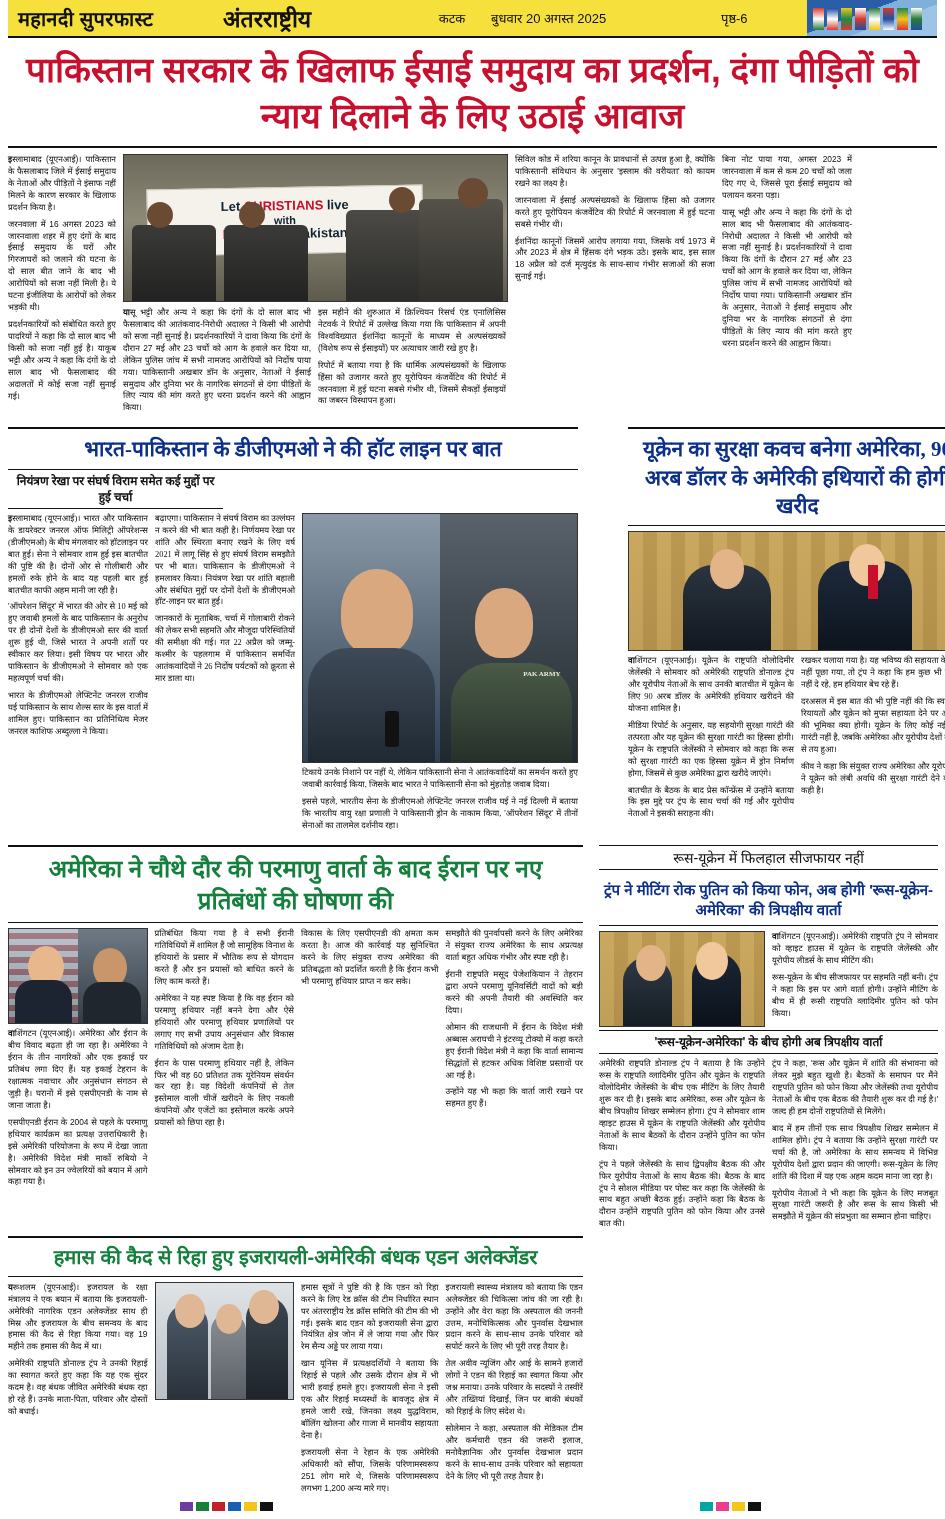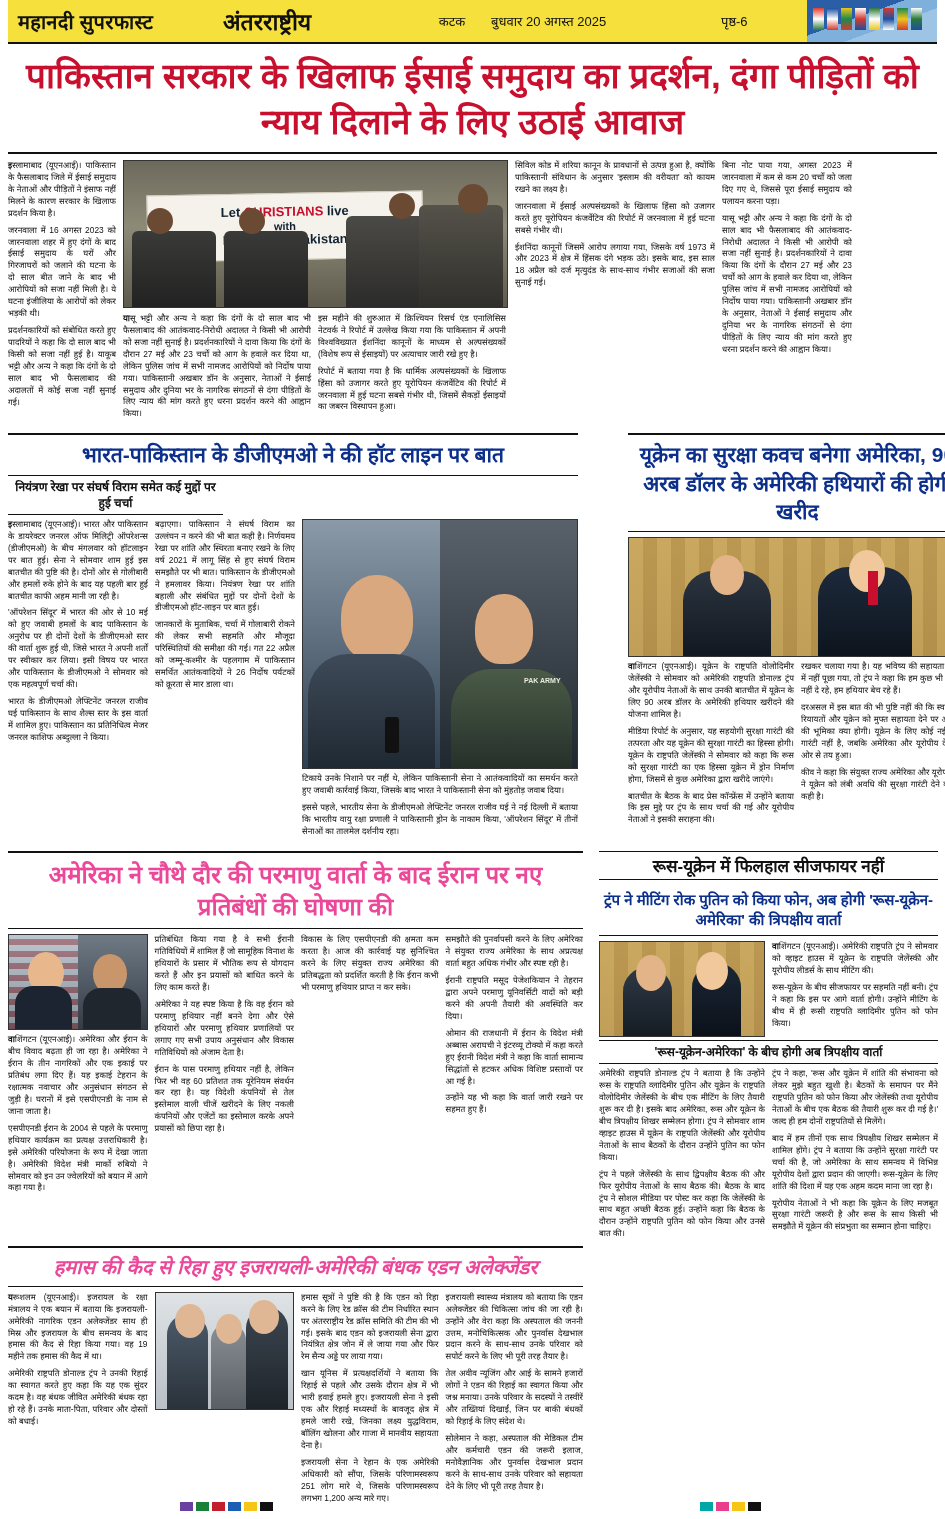--- a/index.html
+++ b/index.html
@@ -8,21 +8,21 @@
     width:945px; height:1519px;
     background:#ffffff;
     font-family:"Liberation Sans", sans-serif;
     color:#111;
     overflow:hidden;
   }
   .page { width:945px; height:1519px; position:relative; padding:0 8px; }
 
   
   .masthead {
-    display:flex; align-items:center; height:44px;
+    display:flex; align-items:center; height:38px;
     background:#f5e03c; border-bottom:2px solid #111;
     position:relative;
   }
   .mh-left {
     font-size:20px; font-weight:bold; color:#111; padding-left:10px;
     width:215px; letter-spacing:.3px;
   }
   .mh-title { font-size:23px; font-weight:bold; color:#111; width:190px; }
   .mh-city { font-size:13px; width:78px; text-align:center; }
   .mh-date { font-size:13px; width:230px; }
@@ -48,27 +48,27 @@
     text-align:center; color:#c8102e; font-weight:bold;
     font-size:35px; line-height:1.30; padding:9px 18px 8px;
     border-bottom:2px solid #111;
   }
   .sec-head {
     text-align:center; color:#0b2f8a; font-weight:bold;
     font-size:21px; line-height:1.35;
     border-top:2px solid #111; border-bottom:1px solid #111;
     padding:6px 4px 5px; margin-top:4px;
   }
-  .sec-head.red { color:#ec4899; font-size:24px; }
+  .sec-head.red { color:#15803d; font-size:24px; }
   .sub-head {
     text-align:center; font-weight:bold; font-size:12px; line-height:1.35;
     padding:3px 2px; border-bottom:1px solid #111;
   }
   .mini-head {
-    text-align:center; font-weight:bold; font-size:17px;
+    text-align:center; font-weight:normal; font-size:14px;
     border-top:1px solid #111; border-bottom:1px solid #111;
     padding:2px; margin:4px 0;
   }
 
   
   .cols { display:flex; gap:7px; }
   .col { font-size:8.4px; line-height:1.42; text-align:justify; }
   .col p { margin:0 0 5px; }
   .col p.first::first-letter { font-weight:bold; }
 
@@ -207,21 +207,21 @@
       <p>सिविल कोड में शरिया कानून के प्रावधानों से उत्पन्न हुआ है, क्योंकि पाकिस्तानी संविधान के अनुसार 'इस्लाम की वरीयता' को कायम रखने का लक्ष्य है।</p>
       <p>जारनवाला में ईसाई अल्पसंख्यकों के खिलाफ हिंसा को उजागर करते हुए यूरोपियन कंजर्वेटिव की रिपोर्ट में जरनवाला में हुई घटना सबसे गंभीर थी।</p>
       <p>ईशनिंदा कानूनों जिसमें आरोप लगाया गया, जिसके वर्ष 1973 में और 2023 में क्षेत्र में हिंसक दंगे भड़क उठे। इसके बाद, इस साल 18 अप्रैल को दर्ज मृत्युदंड के साथ-साथ गंभीर सजाओं की सजा सुनाई गई।</p>
     </div>
     <div class="col" style="width:130px;">
       <p>बिना नोट पाया गया, अगस्त 2023 में जारनवाला में कम से कम 20 चर्चों को जला दिए गए थे, जिससे पूरा ईसाई समुदाय को पलायन करना पड़ा।</p>
       <p>यासू भट्टी और अन्य ने कहा कि दंगों के दो साल बाद भी फैसलाबाद की आतंकवाद-निरोधी अदालत ने किसी भी आरोपी को सजा नहीं सुनाई है। प्रदर्शनकारियों ने दावा किया कि दंगों के दौरान 27 मई और 23 चर्चों को आग के हवाले कर दिया था, लेकिन पुलिस जांच में सभी नामजद आरोपियों को निर्दोष पाया गया। पाकिस्तानी अखबार डॉन के अनुसार, नेताओं ने ईसाई समुदाय और दुनिया भर के नागरिक संगठनों से दंगा पीड़ितों के लिए न्याय की मांग करते हुए धरना प्रदर्शन करने की आह्वान किया।</p>
     </div>
   </div>
 
-  <div style="display:flex; gap:25px; margin-top:4px;">
+  <div style="display:flex; gap:25px; margin-top:4px;font-family:Liberation Serif, serif;">
 
     <div style="width:575px;">
       <div class="sec-head">भारत-पाकिस्तान के डीजीएमओ ने की हॉट लाइन पर बात</div>
       <div class="sub-head" style="width:215px; border-bottom:1px solid #111;">नियंत्रण रेखा पर संघर्ष विराम समेत कई मुद्दों पर हुई चर्चा</div>
       <div class="cols" style="margin-top:4px;">
         <div class="col" style="width:140px;">
           <p class="first">इस्लामाबाद (यूएनआई)। भारत और पाकिस्तान के डायरेक्टर जनरल ऑफ मिलिट्री ऑपरेशन्स (डीजीएमओ) के बीच मंगलवार को हॉटलाइन पर बात हुई। सेना ने सोमवार शाम हुई इस बातचीत की पुष्टि की है। दोनों ओर से गोलीबारी और हमलों रुके होने के बाद यह पहली बार हुई बातचीत काफी अहम मानी जा रही है।</p>
           <p>'ऑपरेशन सिंदूर' में भारत की ओर से 10 मई को हुए जवाबी हमलों के बाद पाकिस्तान के अनुरोध पर ही दोनों देशों के डीजीएमओ स्तर की वार्ता शुरू हुई थी, जिसे भारत ने अपनी शर्तों पर स्वीकार कर लिया। इसी विषय पर भारत और पाकिस्तान के डीजीएमओ ने सोमवार को एक महत्वपूर्ण चर्चा की।</p>
           <p>भारत के डीजीएमओ लेफ्टिनेंट जनरल राजीव घई पाकिस्तान के साथ शैल्स स्तर के इस वार्ता में शामिल हुए। पाकिस्तान का प्रतिनिधित्व मेजर जनरल काशिफ अब्दुल्ला ने किया।</p>
         </div>
@@ -337,21 +337,21 @@
         <p>अमेरिकी राष्ट्रपति डोनाल्ड ट्रंप ने बताया है कि उन्होंने रूस के राष्ट्रपति व्लादिमीर पुतिन और यूक्रेन के राष्ट्रपति वोलोदिमीर जेलेंस्की के बीच एक मीटिंग के लिए तैयारी शुरू कर दी है। इसके बाद अमेरिका, रूस और यूक्रेन के बीच त्रिपक्षीय शिखर सम्मेलन होगा। ट्रंप ने सोमवार शाम व्हाइट हाउस में यूक्रेन के राष्ट्रपति जेलेंस्की और यूरोपीय नेताओं के साथ बैठकों के दौरान उन्होंने पुतिन का फोन किया।</p>
         <p>ट्रंप ने पहले जेलेंस्की के साथ द्विपक्षीय बैठक की और फिर यूरोपीय नेताओं के साथ बैठक की। बैठक के बाद ट्रंप ने सोशल मीडिया पर पोस्ट कर कहा कि जेलेंस्की के साथ बहुत अच्छी बैठक हुई। उन्होंने कहा कि बैठक के दौरान उन्होंने राष्ट्रपति पुतिन को फोन किया और उनसे बात की।</p>
         <p>ट्रंप ने कहा, 'रूस और यूक्रेन में शांति की संभावना को लेकर मुझे बहुत खुशी है। बैठकों के समापन पर मैंने राष्ट्रपति पुतिन को फोन किया और जेलेंस्की तथा यूरोपीय नेताओं के बीच एक बैठक की तैयारी शुरू कर दी गई है।' जल्द ही हम दोनों राष्ट्रपतियों से मिलेंगे।</p>
         <p>बाद में हम तीनों एक साथ त्रिपक्षीय शिखर सम्मेलन में शामिल होंगे। ट्रंप ने बताया कि उन्होंने सुरक्षा गारंटी पर चर्चा की है, जो अमेरिका के साथ समन्वय में विभिन्न यूरोपीय देशों द्वारा प्रदान की जाएगी। रूस-यूक्रेन के लिए शांति की दिशा में यह एक अहम कदम माना जा रहा है।</p>
         <p>यूरोपीय नेताओं ने भी कहा कि यूक्रेन के लिए मजबूत सुरक्षा गारंटी जरूरी है और रूस के साथ किसी भी समझौते में यूक्रेन की संप्रभुता का सम्मान होना चाहिए।</p>
       </div>
     </div>
   </div>
 
   <div style="width:575px; margin-top:4px;">
-    <div class="sec-head red" style="font-size:20px;font-style:italic;">हमास की कैद से रिहा हुए इजरायली-अमेरिकी बंधक एडन अलेक्जेंडर</div>
+    <div class="sec-head red" style="font-size:20px;">हमास की कैद से रिहा हुए इजरायली-अमेरिकी बंधक एडन अलेक्जेंडर</div>
     <div class="cols" style="margin-top:5px;">
       <div class="col" style="width:140px;">
         <p class="first">यरूशलम (यूएनआई)। इजरायल के रक्षा मंत्रालय ने एक बयान में बताया कि इजरायली-अमेरिकी नागरिक एडन अलेक्जेंडर साथ ही मिस्र और इजरायल के बीच समन्वय के बाद हमास की कैद से रिहा किया गया। वह 19 महीने तक हमास की कैद में था।</p>
         <p>अमेरिकी राष्ट्रपति डोनाल्ड ट्रंप ने उनकी रिहाई का स्वागत करते हुए कहा कि यह एक सुंदर कदम है। वह बंधक जीवित अमेरिकी बंधक रहा हो रहे हैं। उनके माता-पिता, परिवार और दोस्तों को बधाई।</p>
       </div>
       <div style="width:140px;">
         <div class="photo ph-hostage" style="height:118px;">
           <div class="p1"></div>
             <div class="p2"></div>
             <div class="p3"></div>

